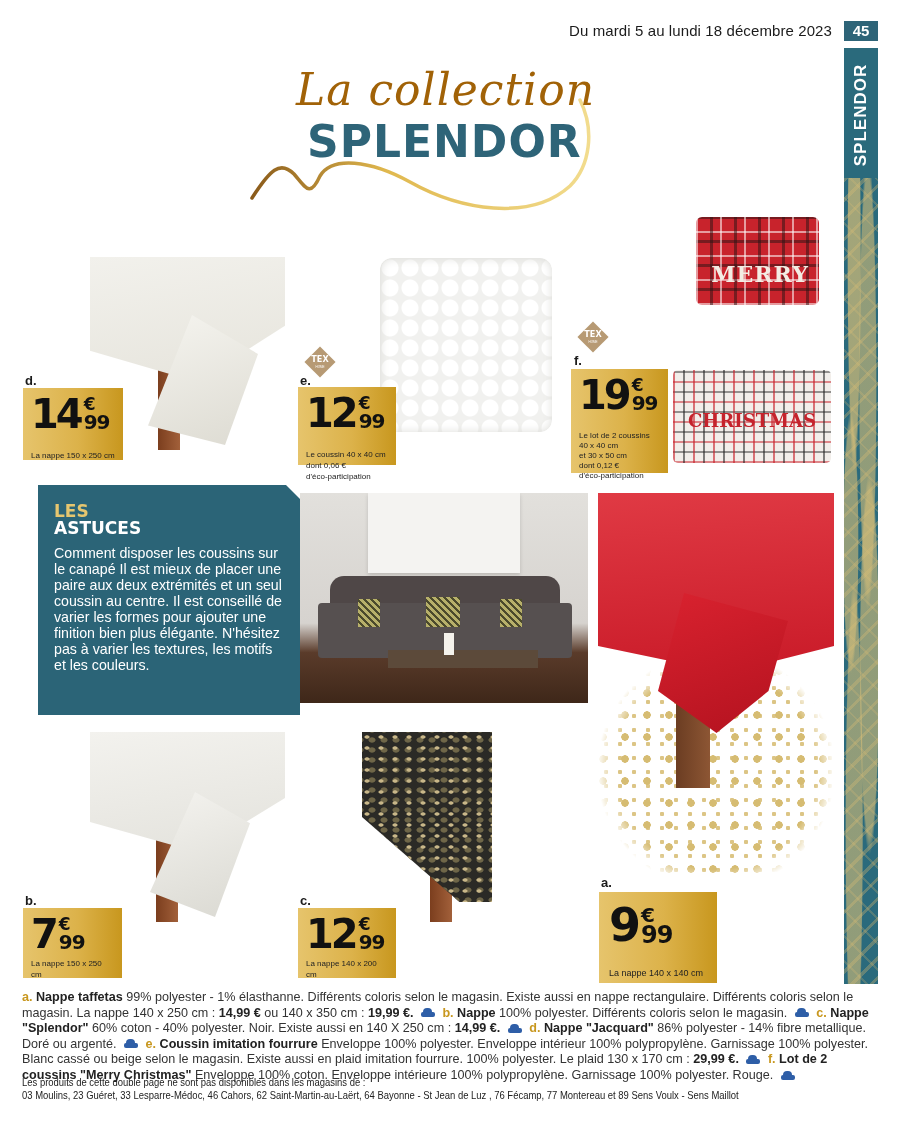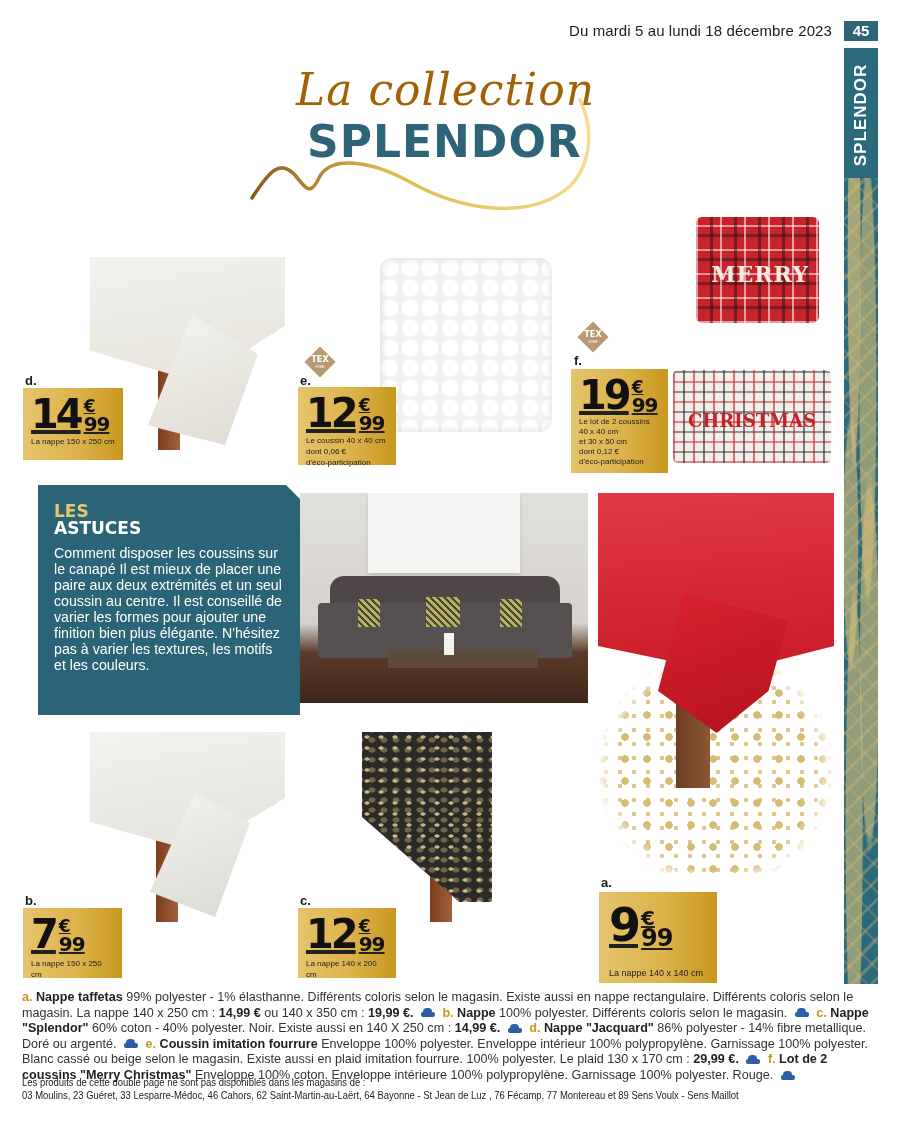--- a/index.html
+++ b/index.html
@@ -29,26 +29,26 @@
 
   .photo { position: absolute; overflow: hidden; }
   .tex-badge { position: absolute; width: 30px; height: 30px; }
   .tex-badge .diamond { position: absolute; left: 4px; top: 4px; width: 22px; height: 22px; background: #b79a74; transform: rotate(45deg); }
   .tex-badge .txt { position: absolute; left: 0; top: 7px; width: 30px; text-align: center; color: #fff; font-size: 9px; font-weight: bold; font-family: "DejaVu Sans Condensed", "DejaVu Sans", sans-serif; }
   .tex-badge .sub { position: absolute; left: 0; top: 18px; width: 30px; text-align: center; color: #fff; font-size: 3px; }
 
   .item-letter { position: absolute; font-weight: bold; font-size: 13px; color: #1b1b1b; }
 
   .price-box { position: absolute; background: linear-gradient(90deg, #e6c46c 0%, #dcb24a 55%, #c8971e 100%); padding: 6px 8px; }
-  .price-row { display: flex; align-items: flex-end; height: 40px; text-decoration: underline; }
+  .price-row { display: flex; align-items: center; height: 40px; }
   .price-int { font-family: "DejaVu Sans", sans-serif; font-weight: 900; font-size: 40px; line-height: 40px; color: #111; letter-spacing: -3px; }
   .price-right { display: flex; flex-direction: column; margin-left: 3px; }
   .price-cur { font-weight: bold; font-size: 17px; line-height: 16px; color: #111; font-family: "DejaVu Sans", sans-serif; }
   .price-dec { font-weight: bold; font-size: 20px; line-height: 20px; color: #111; font-family: "DejaVu Sans", sans-serif; letter-spacing: -1px; }
-  .price-desc { font-size: 8px; color: #222; line-height: 11px; margin-top: 2px; }
+  .price-desc { font-size: 8px; color: #222; line-height: 11px; margin-top: 16px; }
 
   .tips { position: absolute; top: 485px; left: 38px; width: 262px; height: 230px; background: #2b6477; padding: 18px 16px 0 16px; }
   .tips .tip-corner { position: absolute; right: 0; top: 0; width: 0; height: 0; border-top: 14px solid #fff; border-left: 14px solid transparent; }
   .tips-h { font-family: "DejaVu Sans", sans-serif; font-weight: 900; font-size: 17px; line-height: 17px; }
   .tips-h.gold { color: #e6c66f; }
   .tips-h.white { color: #fff; }
   .tips-h .script { font-family: "DejaVu Serif", serif; font-style: italic; font-weight: normal; font-size: 24px; color: #e6c66f; }
   .tips-body { color: #fff; font-size: 14.2px; line-height: 16px; margin-top: 8px; }
 
   .dots { position: absolute; left: 592px; top: 660px; width: 248px; height: 220px;
@@ -127,21 +127,21 @@
         <span class="price-dec">99</span>
       </span>
   </div>
   <div class="price-desc">
     <div>Le coussin 40 x 40 cm</div>
       <div>dont 0,06 €</div>
       <div>d'éco-participation</div>
   </div>
 </div>
 
-<div class="photo" style="left:696px;top:217px;width:123px;height:106px;background:
+<div class="photo" style="left:696px;top:217px;width:123px;height:88px;background:
   repeating-linear-gradient(90deg, rgba(255,255,255,.55) 0 2px, transparent 2px 14px, rgba(40,20,20,.5) 14px 17px, transparent 17px 24px),
   repeating-linear-gradient(0deg, rgba(255,255,255,.55) 0 2px, transparent 2px 14px, rgba(40,20,20,.5) 14px 17px, transparent 17px 24px),
   #c8232c;border-radius:6px;">
   <div style="position:absolute;top:44px;left:4px;width:120px;text-align:center;font-family:'DejaVu Serif',serif;font-weight:bold;font-size:22px;color:#f3ede4;letter-spacing:1px;">MERRY</div>
 </div>
 <div class="photo" style="left:673px;top:370px;width:158px;height:93px;background:
   repeating-linear-gradient(90deg, rgba(200,30,40,.6) 0 2px, transparent 2px 10px, rgba(30,30,30,.55) 10px 12px, transparent 12px 20px),
   repeating-linear-gradient(0deg, rgba(200,30,40,.5) 0 2px, transparent 2px 10px, rgba(30,30,30,.45) 10px 12px, transparent 12px 20px),
   #f2eeea;border-radius:5px;">
   <div style="position:absolute;top:40px;left:0;width:158px;text-align:center;font-family:'DejaVu Serif',serif;font-weight:bold;font-size:18px;color:#c5232c;">CHRISTMAS</div>

